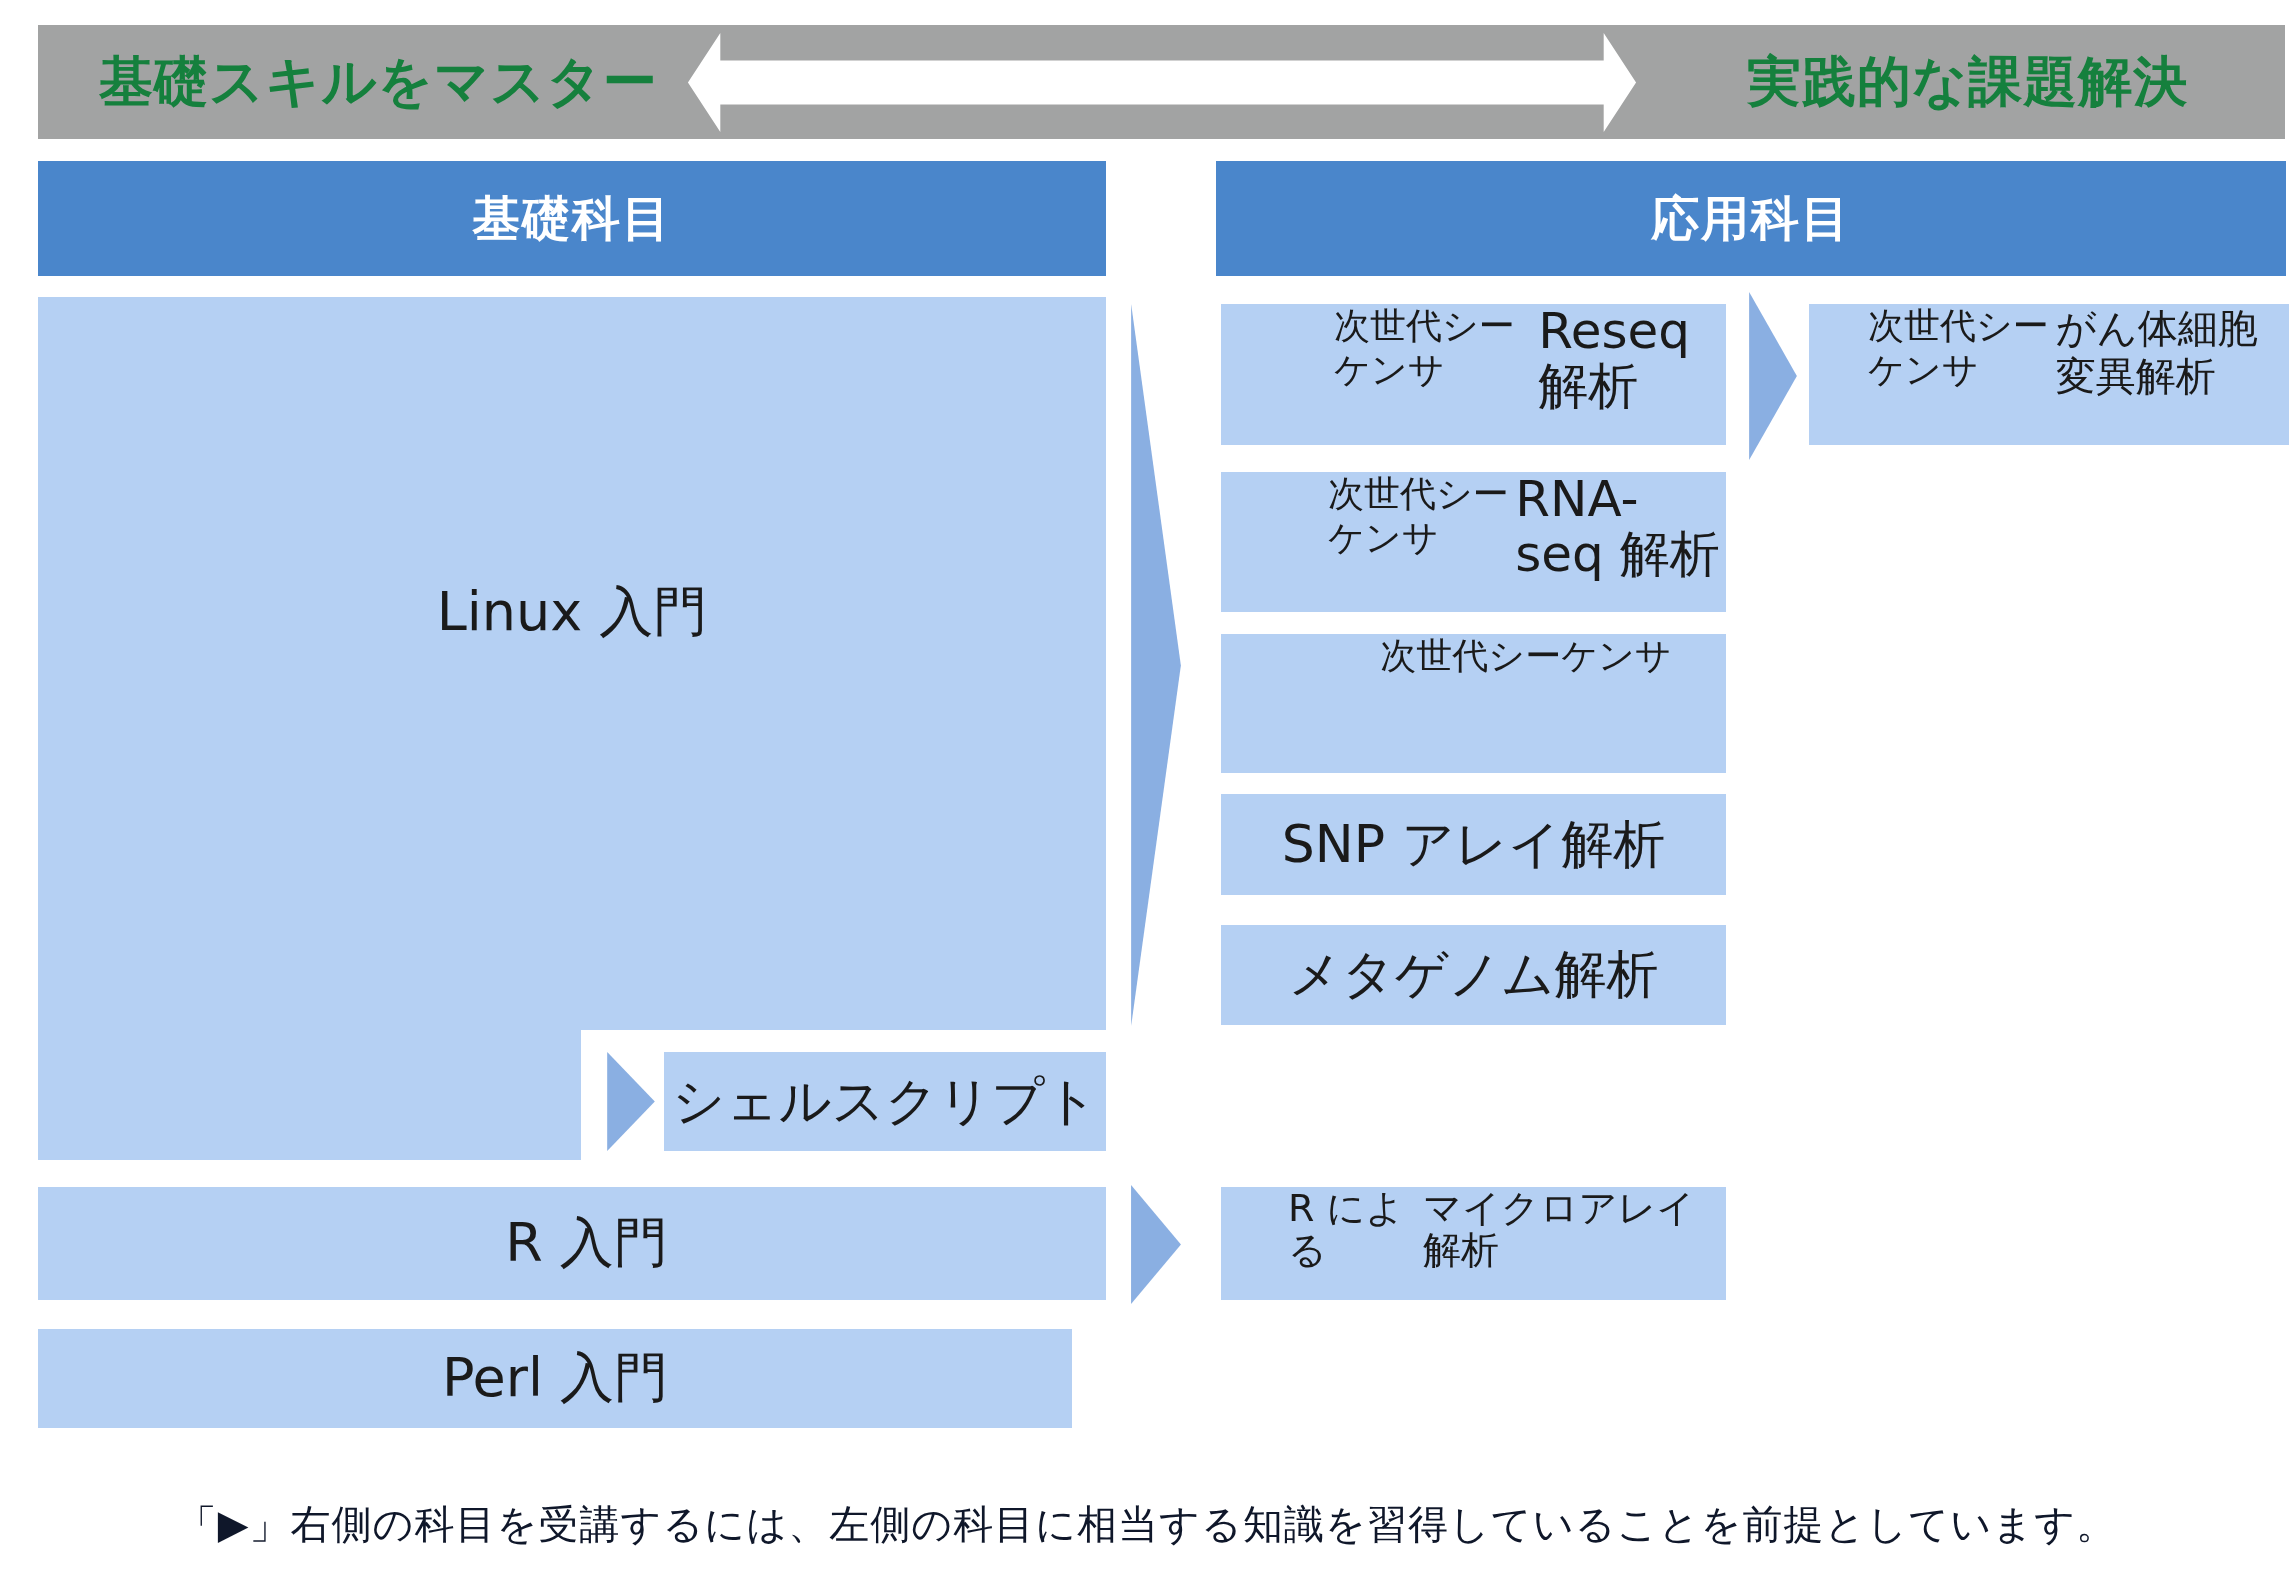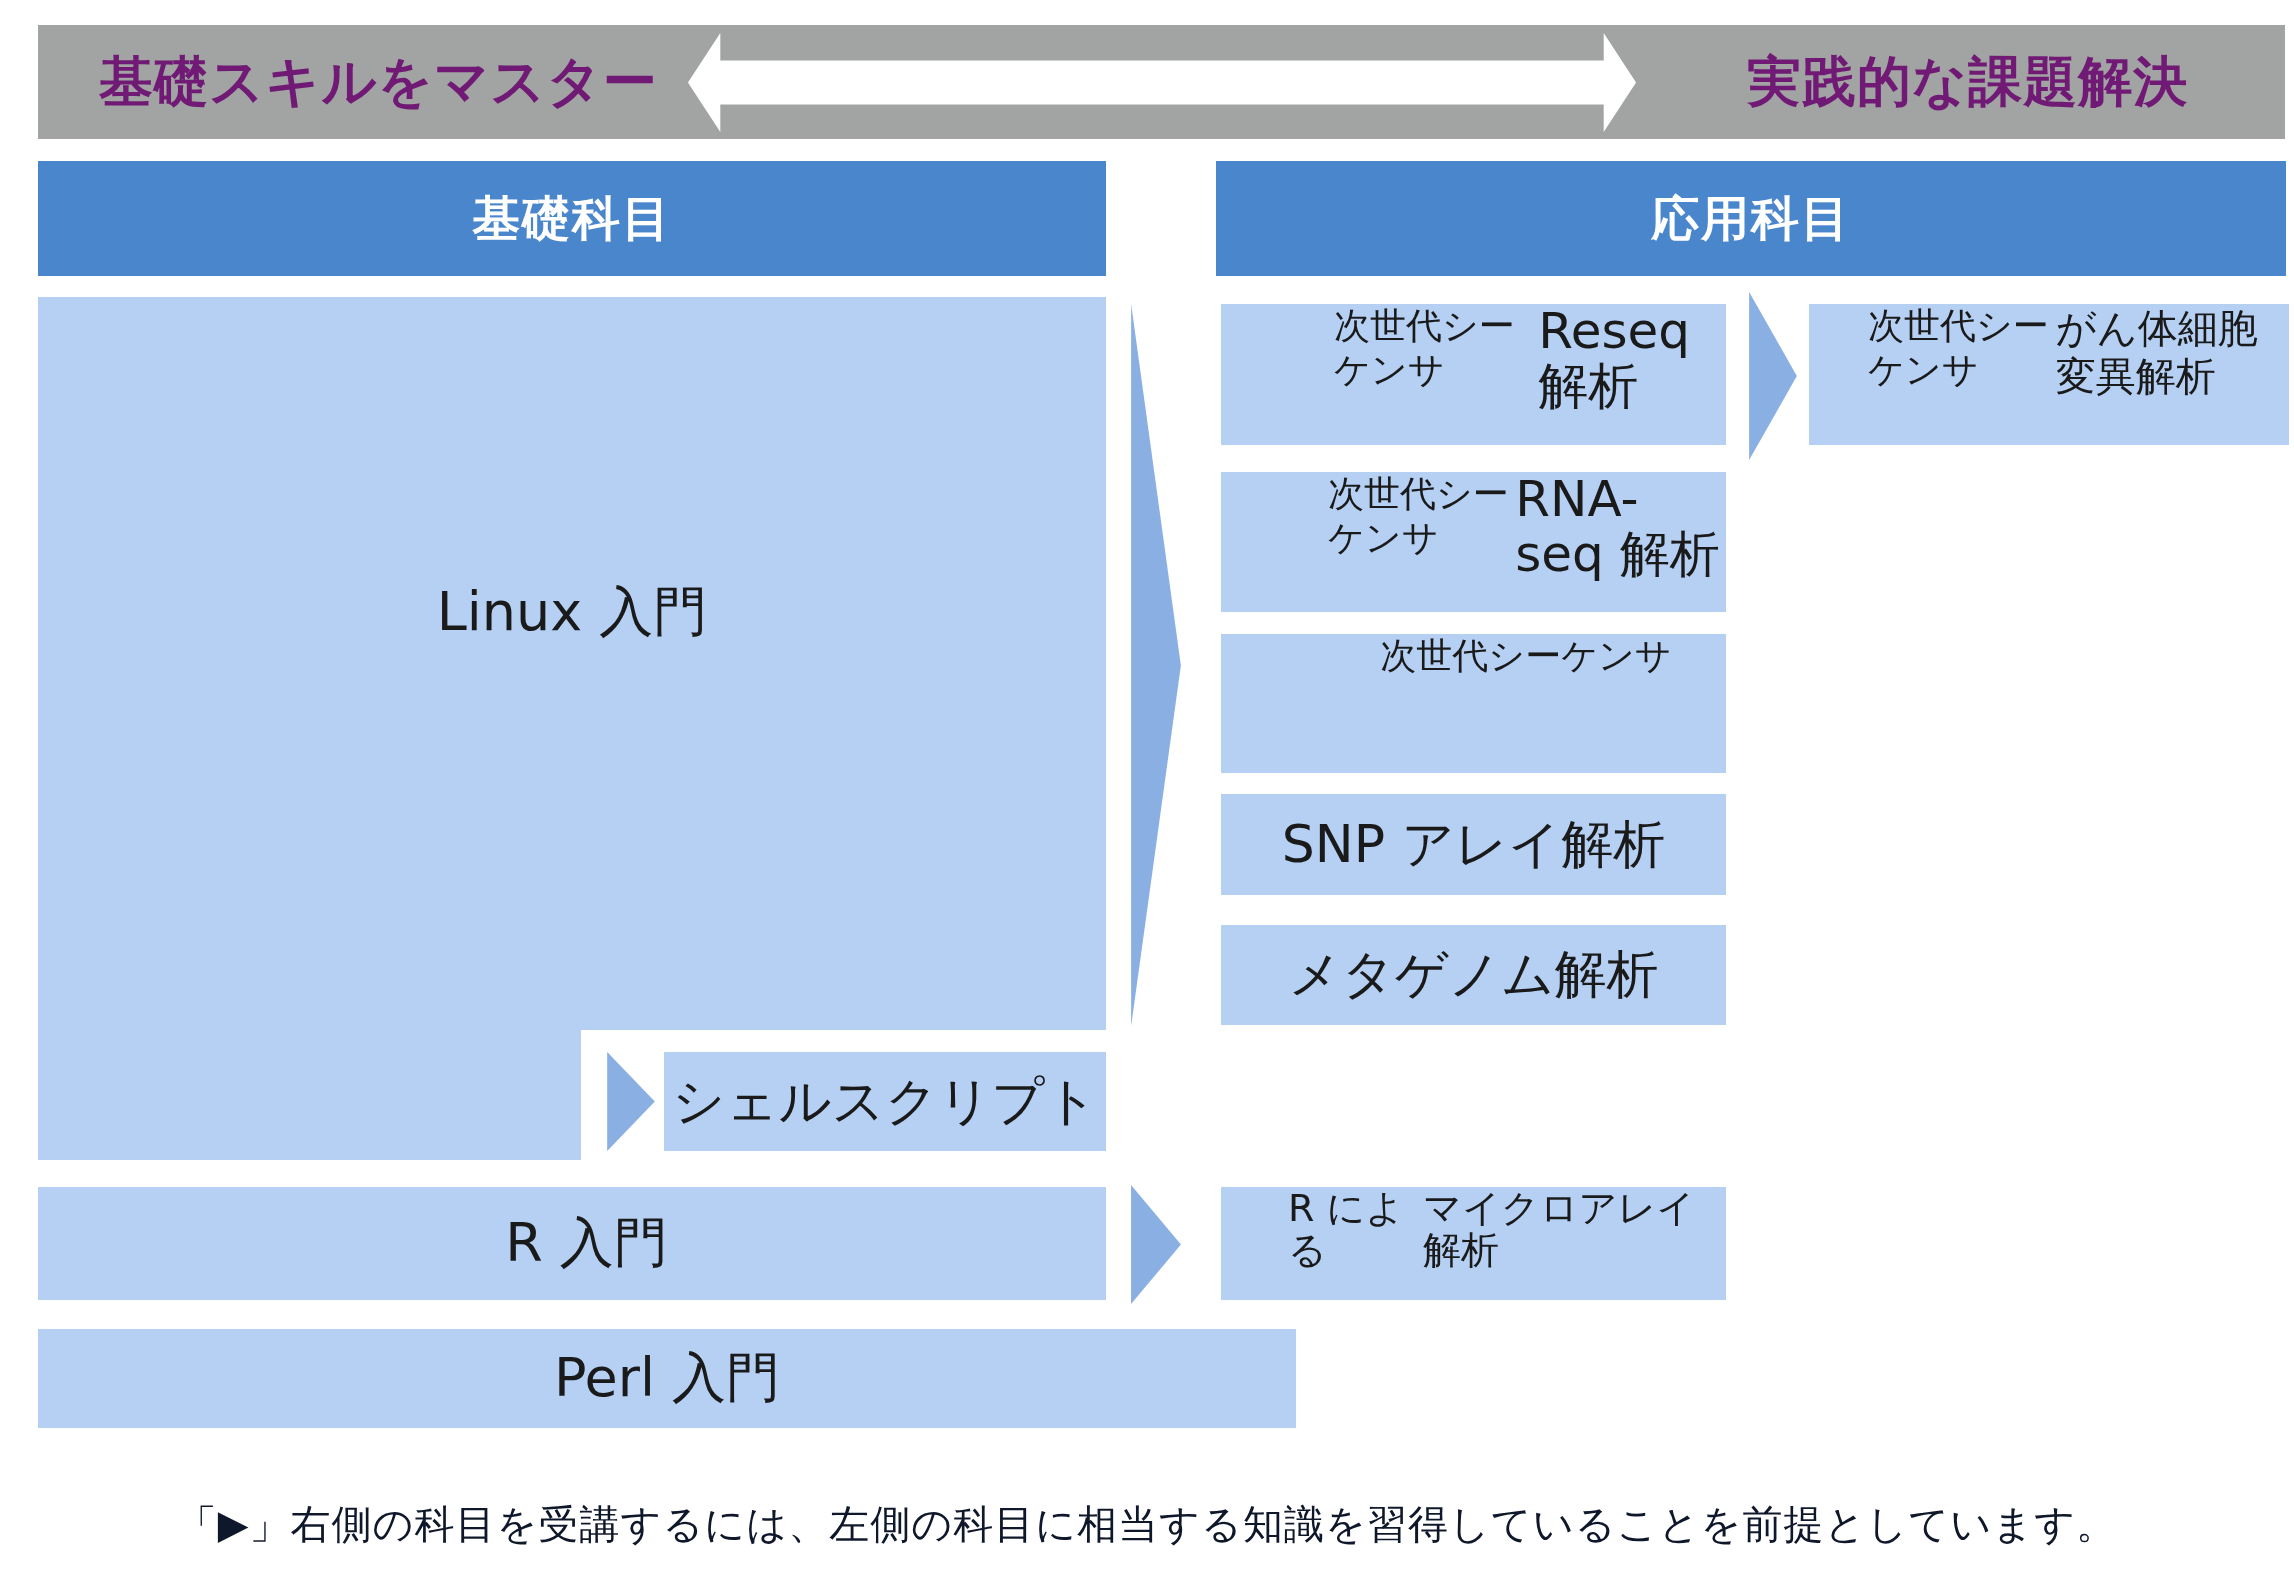--- a/index.html
+++ b/index.html
@@ -1,20 +1,20 @@
 <!DOCTYPE html>
 <html><head>
 <meta charset="utf-8">
 <style>
   html, body { margin:0; padding:0; background:#ffffff; }
   body { width:2294px; height:1595px; position:relative; overflow:hidden;
          font-family:"DejaVu Sans", "Liberation Sans", sans-serif; }
   .abs { position:absolute; }
   .graybar { left:38px; top:25px; width:2247px; height:114px; background:#a2a3a3; }
-  .graybar-text { color:#701a75; font-size:54px; font-weight:bold; top:25px; height:114px;
+  .graybar-text { color:#15803d; font-size:54px; font-weight:bold; top:25px; height:114px;
                   display:flex; align-items:center; white-space:nowrap; letter-spacing:1px; }
   .hdr { top:161px; height:115px; background:#4a86cb; color:#fff; font-weight:bold;
          font-size:48px; display:flex; align-items:center; justify-content:center; letter-spacing:1.9px; }
   .box { background:#b5d0f3; color:#1a1a1a; display:flex; 
          justify-content:center; }
   .box.center { align-items:center; text-align:center; }
   .box .sub { font-size:36px; line-height:44px; }
   .box .main { font-size:50px; line-height:55px; }
   .box .single { font-size:52px; }
   .arrowsvg { position:absolute; overflow:visible; }
@@ -42,21 +42,21 @@
   <polygon points="0,0 50,52 0,104" fill="#8aafe2"></polygon>
 </svg>
 <div class="abs box center" style="left:664px; top:1052px; width:442px; height:99px;">
   <span class="single">シェルスクリプト</span>
 </div>
 
 <div class="abs box center" style="left:38px; top:1187px; width:1068px; height:113px;">
   <span class="single" style="font-size:54px; margin-left:29px;">R 入門</span>
 </div>
 
-<div class="abs box center" style="left:38px; top:1329px; width:1258px; height:99px;">
+<div class="abs box center" style="left:38px; top:1329px; width:1034px; height:99px;">
   <span class="single" style="font-size:54px;">Perl 入門</span>
 </div>
 
 <svg class="arrowsvg" style="left:1131px; top:304px;" width="50" height="722" viewBox="0 0 52 755">
   <polygon points="0,0 52,378 0,755" fill="#8aafe2"></polygon>
 </svg>
 
 <div class="abs box" style="left:1221px; top:304px; width:505px; height:141px; padding-left:113px; box-sizing:border-box;">
   <span class="sub">次世代シーケンサ</span>
   <span class="main">Reseq 解析</span>

